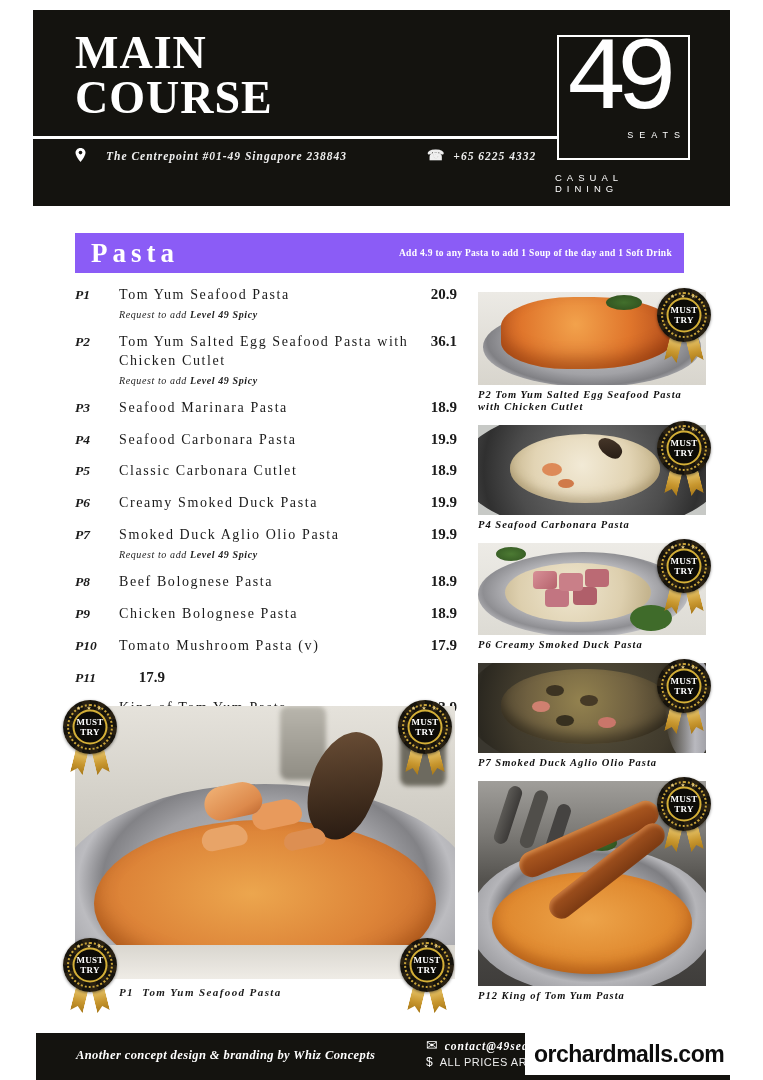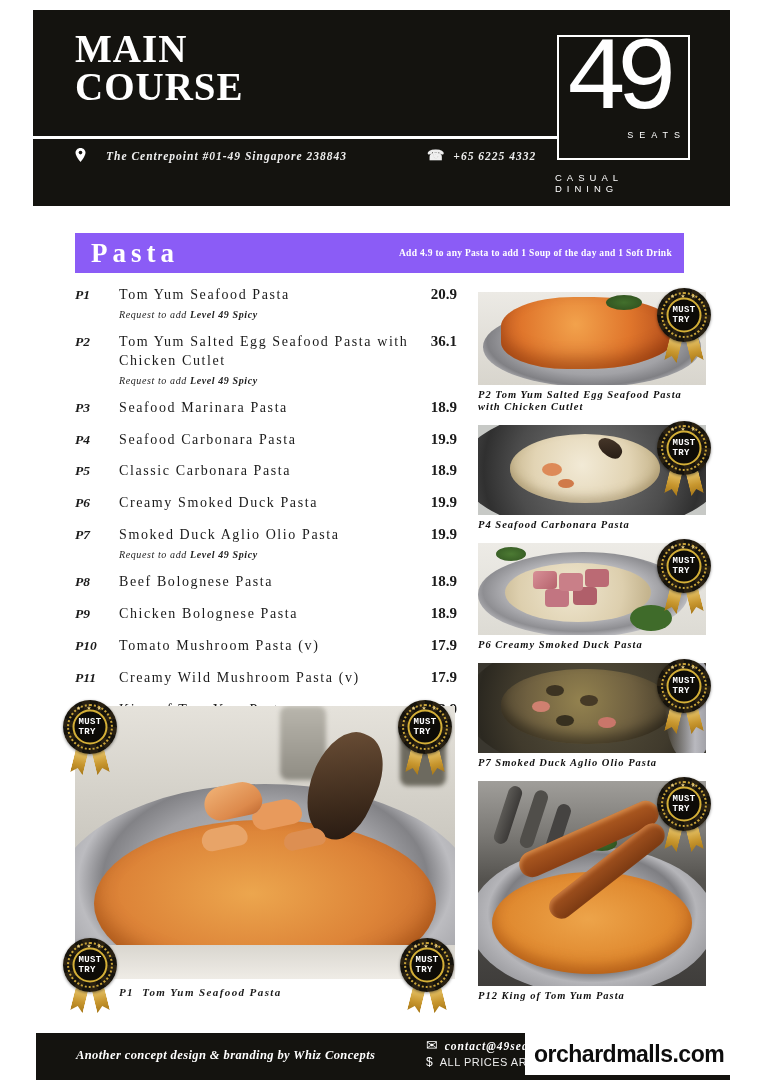--- a/index.html
+++ b/index.html
@@ -3,21 +3,21 @@
 <meta charset="utf-8">
 <style>
   * { margin:0; padding:0; box-sizing:border-box; }
   body { background:#fff; }
   .page { position:relative; width:763px; height:1080px; background:#fff;
           font-family:"Liberation Serif", serif; color:#1a1a1a; overflow:hidden; margin:0 auto; }
 
   
   .header { position:absolute; left:33px; top:10px; width:697px; height:196px; background:#14130f; }
   .title { position:absolute; left:42px; top:20px; color:#fff; font-weight:bold;
-           font-size:39px; line-height:0.98; letter-spacing:1px; }
+           font-size:46px; line-height:0.98; letter-spacing:1px; }
   .hline { position:absolute; left:0; top:126px; width:524px; height:3px; background:#fff; }
   .hinfo { position:absolute; left:42px; top:138px; width:480px; display:flex; align-items:center; gap:20px;
            color:#efefef; font-size:11.5px; font-style:italic; font-weight:bold; letter-spacing:1px; }
   .hinfo .phone-wrap { margin-left:60px; display:flex; align-items:center; gap:8px; }
   .pin-svg { display:block; }
   .glyph-icon { font-style:normal; font-size:14px; line-height:1; }
   .logo-box { position:absolute; right:40px; top:25px; width:133px; height:125px; border:2px solid #fff; }
   .logo-num { position:absolute; left:6px; top:-14px; color:#fff; font-size:104px; font-weight:normal;
               letter-spacing:-12px; line-height:1.1; font-family:Liberation Mono, monospace; }
   .logo-seats { position:absolute; right:2px; bottom:18px; color:#fff; font-size:9px; letter-spacing:6px;
@@ -50,22 +50,22 @@
   .ros { position:absolute; left:1px; top:0; width:54px; height:54px; border-radius:50%;
          background:repeating-conic-gradient(#16130c 0 18deg, #282012 18deg 36deg);
          box-shadow:0 1px 3px rgba(0,0,0,.45); }
   .ros::before { content:''; position:absolute; inset:4px; border-radius:50%;
                  border:2px dotted #c9a43a; }
   .binner { position:absolute; left:50%; top:50%; transform:translate(-50%,-50%); width:35px; height:35px;
             border-radius:50%; background:#0d0b07; border:2px solid #d4af37;
             display:flex; flex-direction:column; align-items:center; justify-content:center; }
   .bstars { position:absolute; top:5px; left:0; width:100%; text-align:center; color:#e6cd85;
             font-size:5.5px; letter-spacing:2px; }
-  .btxt span { display:block; color:#fff; font-family:Liberation Mono, monospace;
-               font-weight:bold; font-size:9px; line-height:1.05; letter-spacing:.3px; }
+  .btxt span { display:block; color:#fff; font-family:Liberation Serif, serif;
+               font-weight:bold; font-size:9px; line-height:1.05; letter-spacing:.3px;text-align:center; }
 
   
   .right-col { position:absolute; left:478px; top:292px; width:228px; }
   .card { position:relative; margin-bottom:12px; }
   .photo { position:relative; width:228px; overflow:hidden; }
   .cap { margin-top:4px; font-size:10.5px; font-style:italic; font-weight:bold;
          letter-spacing:1px; line-height:1.15; color:#111; }
   .cap .ctext { font-weight:bold; }
   .card .badge { top:-4px; right:-6px; }
 
@@ -227,21 +227,21 @@
       <span class="mname">Seafood Marinara Pasta</span>
       <span class="mprice">18.9</span>
     </div>
     <div class="mrow">
       <span class="mcode">P4</span>
       <span class="mname">Seafood Carbonara Pasta</span>
       <span class="mprice">19.9</span>
     </div>
     <div class="mrow">
       <span class="mcode">P5</span>
-      <span class="mname">Classic Carbonara Pasta</span>
+      <span class="mname">Classic Carbonara Cutlet</span>
       <span class="mprice">18.9</span>
     </div>
     <div class="mrow">
       <span class="mcode">P6</span>
       <span class="mname">Creamy Smoked Duck Pasta</span>
       <span class="mprice">19.9</span>
     </div>
     <div class="mrow">
       <span class="mcode">P7</span>
       <span class="mname">Smoked Duck Aglio Olio Pasta</span>
@@ -260,21 +260,20 @@
       <span class="mname">Chicken Bolognese Pasta</span>
       <span class="mprice">18.9</span>
     </div>
     <div class="mrow">
       <span class="mcode">P10</span>
       <span class="mname">Tomato Mushroom Pasta (v)</span>
       <span class="mprice">17.9</span>
     </div>
     <div class="mrow">
       <span class="mcode">P11</span>
-      <span class="mname">Creamy Wild Mushroom Pasta (v)</span>
       <span class="mprice">17.9</span>
     </div>
     <div class="mrow">
       <span class="mcode">P12</span>
       <span class="mname">King of Tom Yum Pasta</span>
       <span class="mprice">23.9</span>
     </div>
   </div>
 
   <div class="right-col">

